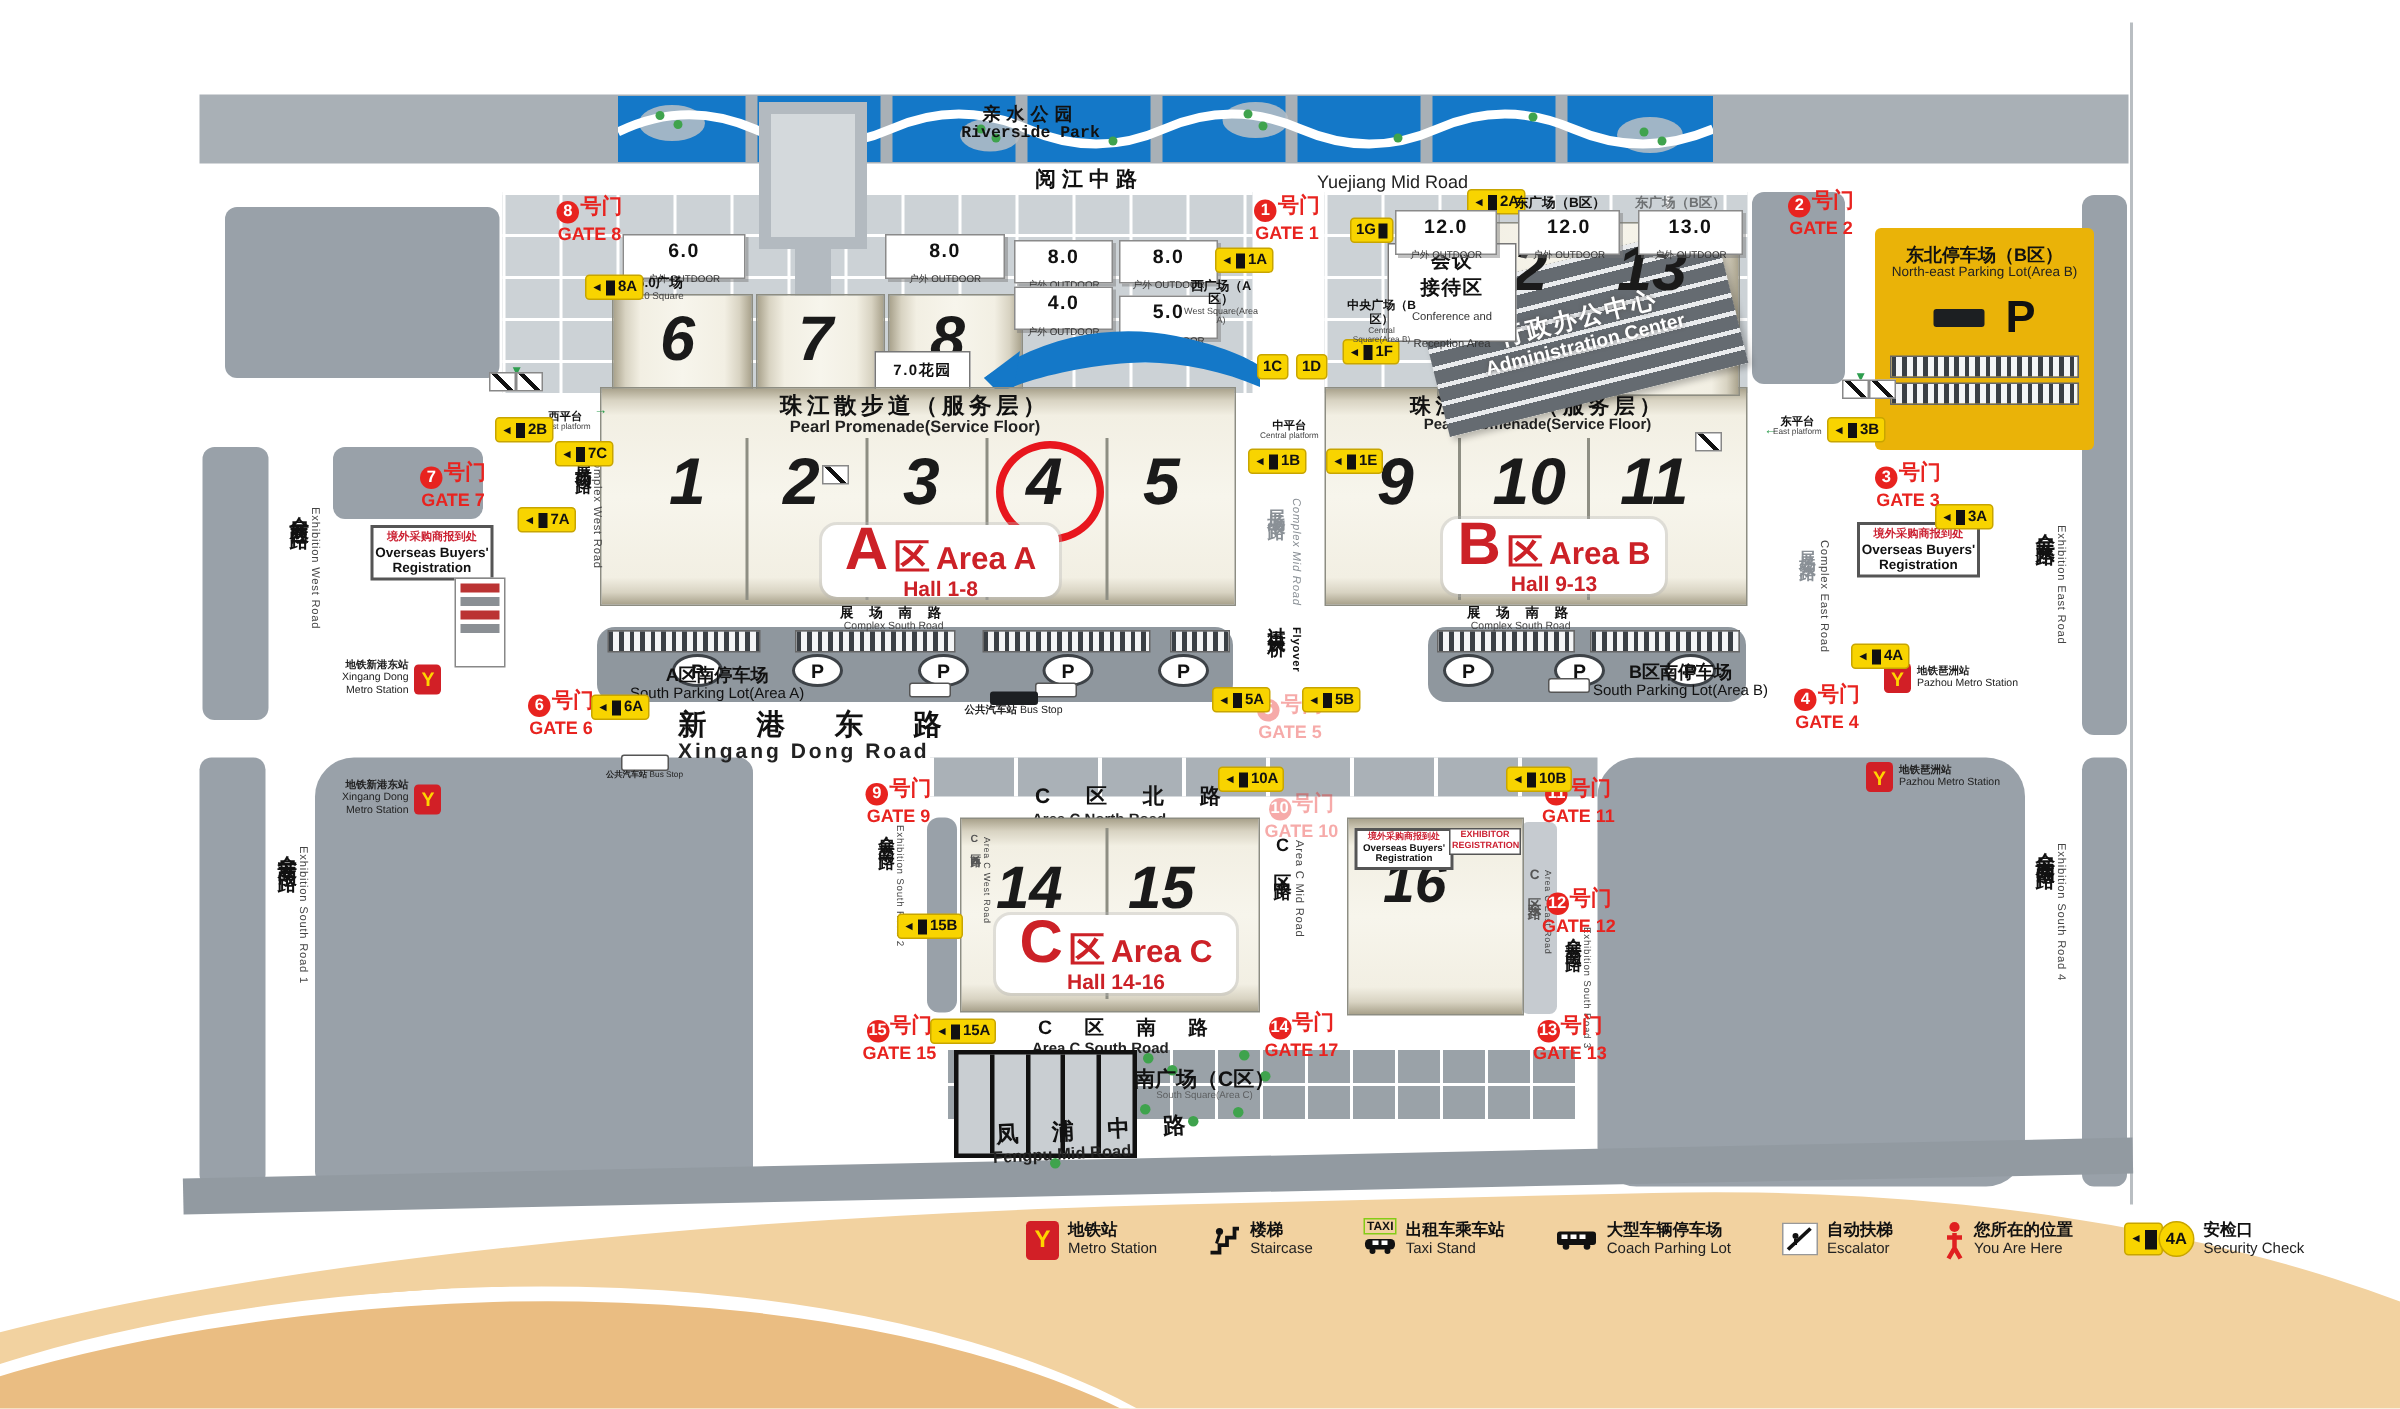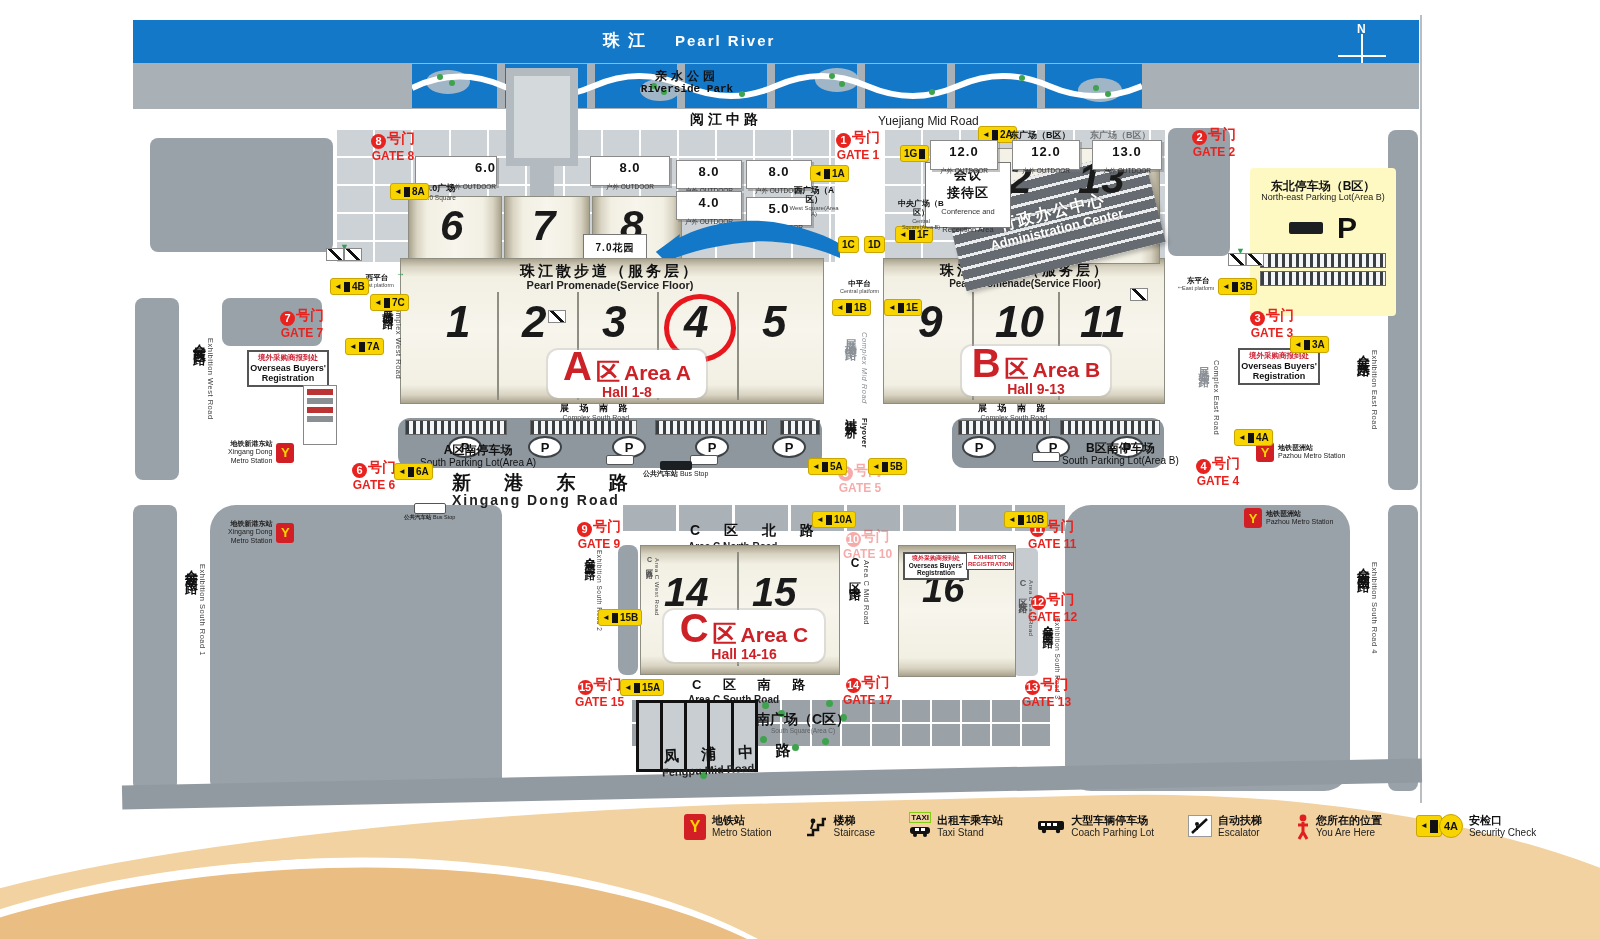--- a/index.html
+++ b/index.html
@@ -104,26 +104,20 @@
 </style>
 </head>
 <body>
 
 <div class="stage">
 
   <div class="abs waveA"></div>
   <div class="abs waveB"></div>
   <div class="abs map-frame"></div>
 
-  <div class="abs river" style="left:133px;top:20px;width:1286px;height:43px;">
-    <div class="abs" style="left:470px;top:9px;display:flex;gap:22px;align-items:baseline;color:#fff;">
-      <span style="font-size:17px;font-weight:bold;letter-spacing:8px;">珠江</span>
-      <span style="font-size:15px;font-weight:600;letter-spacing:2px;">Pearl River</span>
-    </div>
-  </div>
 
   <div class="abs" style="left:1332px;top:22px;width:60px;height:64px;">
     <div class="abs cline" style="left:29px;top:12px;width:2px;height:44px;"></div>
     <div class="abs cline" style="left:6px;top:33px;width:48px;height:2px;"></div>
     <div class="abs compass" style="left:25px;top:0;">N</div>
     <div class="abs compass" style="left:26px;top:54px;">S</div>
   </div>
 
   <div class="abs" style="left:133px;top:63px;width:1286px;height:46px;background:#a9b0b6;"></div>
   <svg class="abs" style="left:412px;top:64px;" width="730" height="44">
@@ -189,21 +183,21 @@
   <div class="abs" style="left:514px;top:76px;width:56px;height:82px;background:#d4d9dc;"></div>
   <div class="abs" style="left:530px;top:162px;width:24px;height:76px;background:#b3bac0;"></div>
 
   <div class="abs hall-v" style="left:408px;top:196px;width:92px;height:66px;"></div>
   <div class="abs hall-v" style="left:504px;top:196px;width:84px;height:66px;"></div>
   <div class="abs hall-v" style="left:592px;top:196px;width:88px;height:66px;"></div>
   <div class="abs hallnum" style="left:440px;top:202px;font-size:42px;">6</div>
   <div class="abs hallnum" style="left:532px;top:202px;font-size:42px;">7</div>
   <div class="abs hallnum" style="left:620px;top:202px;font-size:42px;">8</div>
 
-  <div class="abs outbox" style="left:415px;top:156px;width:80px;height:26px;text-align:right;">
+  <div class="abs outbox" style="left:415px;top:156px;width:80px;height:26px;">
     <span class="ov">6.0</span><br>
     <span class="os"><span>户外</span> <span>OUTDOOR</span></span>
   </div>
   <div class="abs outbox" style="left:590px;top:156px;width:78px;height:26px;">
     <span class="ov">8.0</span><br>
     <span class="os"><span>户外</span> <span>OUTDOOR</span></span>
   </div>
   <div class="abs outbox" style="left:676px;top:160px;width:64px;height:25px;">
     <span class="ov">8.0</span><br>
     <span class="os"><span>户外</span> <span>OUTDOOR</span></span>
@@ -305,21 +299,21 @@
     <span class="ov">13.0</span><br>
     <span class="os"><span>户外</span> <span>OUTDOOR</span></span>
   </div>
   <div class="abs rl" style="left:1010px;top:129px;font-size:9px;z-index:4;">东广场（B区）</div>
   <div class="abs rl" style="left:1090px;top:129px;font-size:9px;opacity:.5;z-index:4;">东广场（B区）</div>
   <div class="abs sq" style="left:898px;top:200px;width:46px;white-space:normal;z-index:4;">
     <span class="z" style="font-size:8px;">中央广场（B区）</span>
     <span class="e" style="font-size:5.5px;">Central Square(Area B)</span>
   </div>
 
-  <div class="abs" style="left:1250px;top:168px;width:146px;height:148px;background:#fef9c3;border-radius:4px;">
+  <div class="abs" style="left:1250px;top:152px;width:146px;height:148px;background:#eab308;border-radius:4px;">
     <div class="sq" style="margin-top:12px;">
         <span class="z" style="font-size:12px;">东北停车场（B区）</span>
       <span class="e" style="font-size:9px;color:#222;">North-east Parking Lot(Area B)</span>
       </div>
     <div style="display:flex;align-items:center;justify-content:center;gap:14px;margin-top:8px;">
       <span class="busd" style="width:34px;height:12px;"></span>
       <span style="font-size:30px;font-weight:800;">P</span>
     </div>
     <div class="stripes" style="margin:8px 10px 0 10px;"></div>
     <div class="stripes" style="margin:3px 10px 0 10px;"></div>
@@ -594,21 +588,21 @@
       <i class="bico"></i>
     </div>
   <div class="abs badge" style="left:978px;top:126px;">
       <span class="barr">◄</span>
       <i class="bico"></i>
       <b>2A</b>
     </div>
   <div class="abs badge" style="left:330px;top:278px;">
       <span class="barr">◄</span>
       <i class="bico"></i>
-      <b>4B</b>
+      <b>2B</b>
     </div>
   <div class="abs badge" style="left:370px;top:294px;">
       <span class="barr">◄</span>
       <i class="bico"></i>
       <b>7C</b>
     </div>
   <div class="abs badge" style="left:345px;top:338px;">
       <span class="barr">◄</span>
       <i class="bico"></i>
       <b>7A</b>

